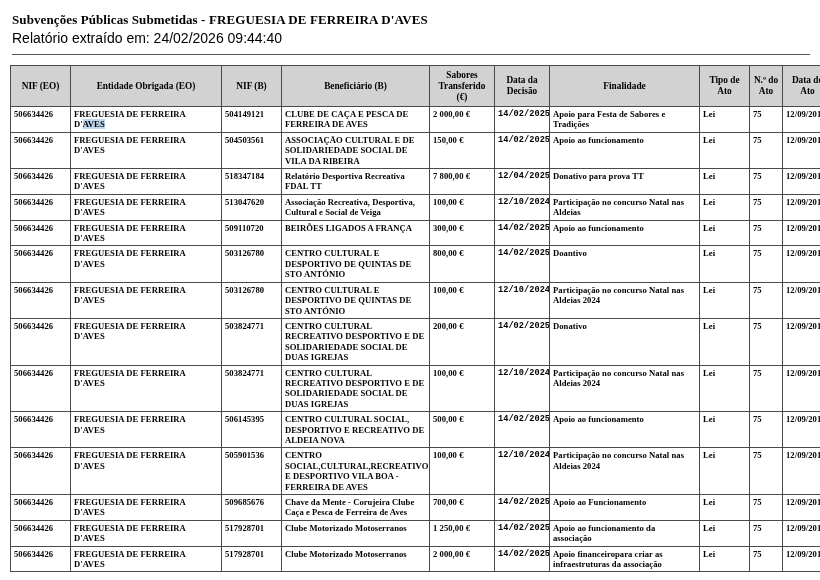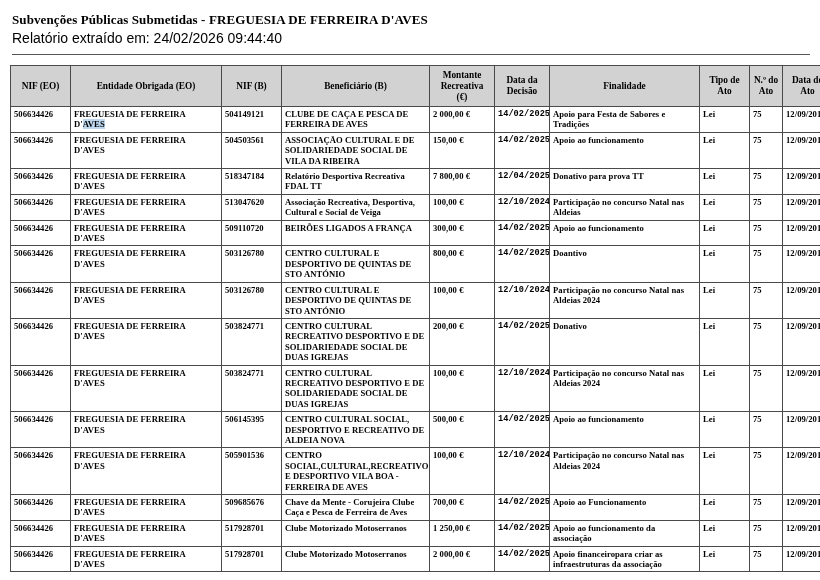--- a/index.html
+++ b/index.html
@@ -109,22 +109,22 @@
   <hr class="rule">
 
   <table class="grants">
     <thead>
       <tr>
         <th class="c-nifeo">NIF (EO)</th>
         <th class="c-entity">Entidade Obrigada (EO)</th>
         <th class="c-nifb">NIF (B)</th>
         <th class="c-benef">Beneficiário (B)</th>
         <th class="c-amount">
-          <span>Montante</span><br>
-          <span>Recreativa</span><br>
+          <span>Sabores</span><br>
+          <span>Transferido</span><br>
           <span>(€)</span>
         </th>
         <th class="c-date">
           <span>Data da</span><br>
           <span>Decisão</span>
         </th>
         <th class="c-purpose">Finalidade</th>
         <th class="c-tipo">
           <span>Tipo de</span><br>
           <span>Ato</span>

